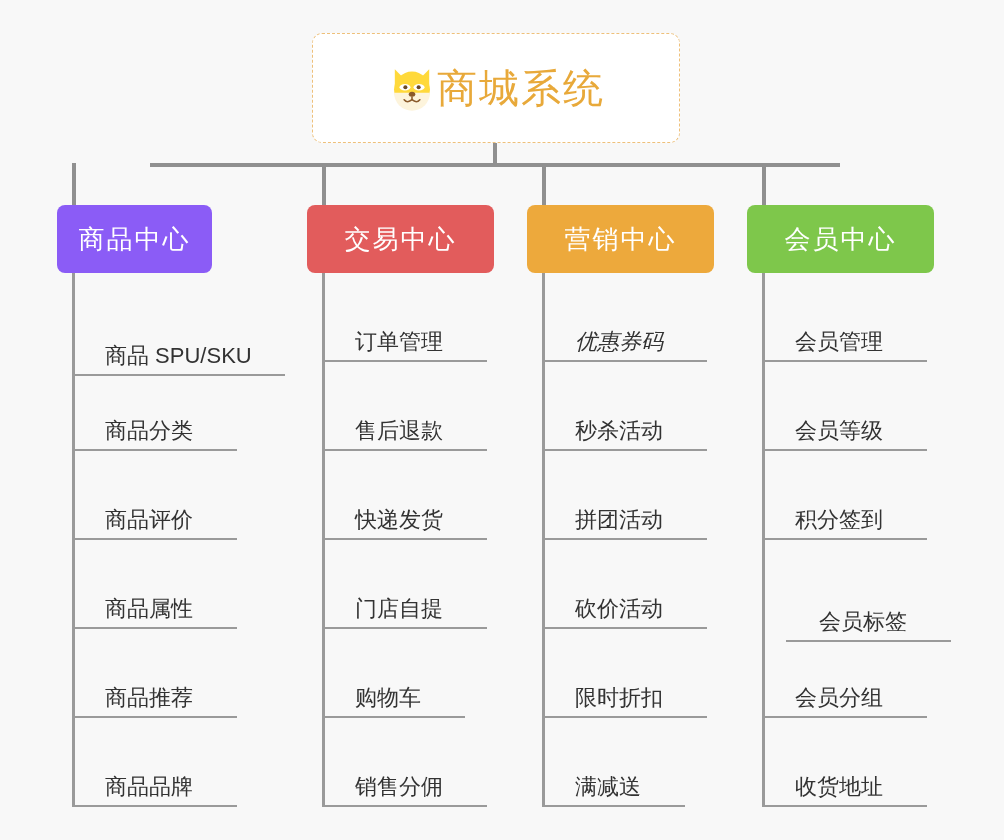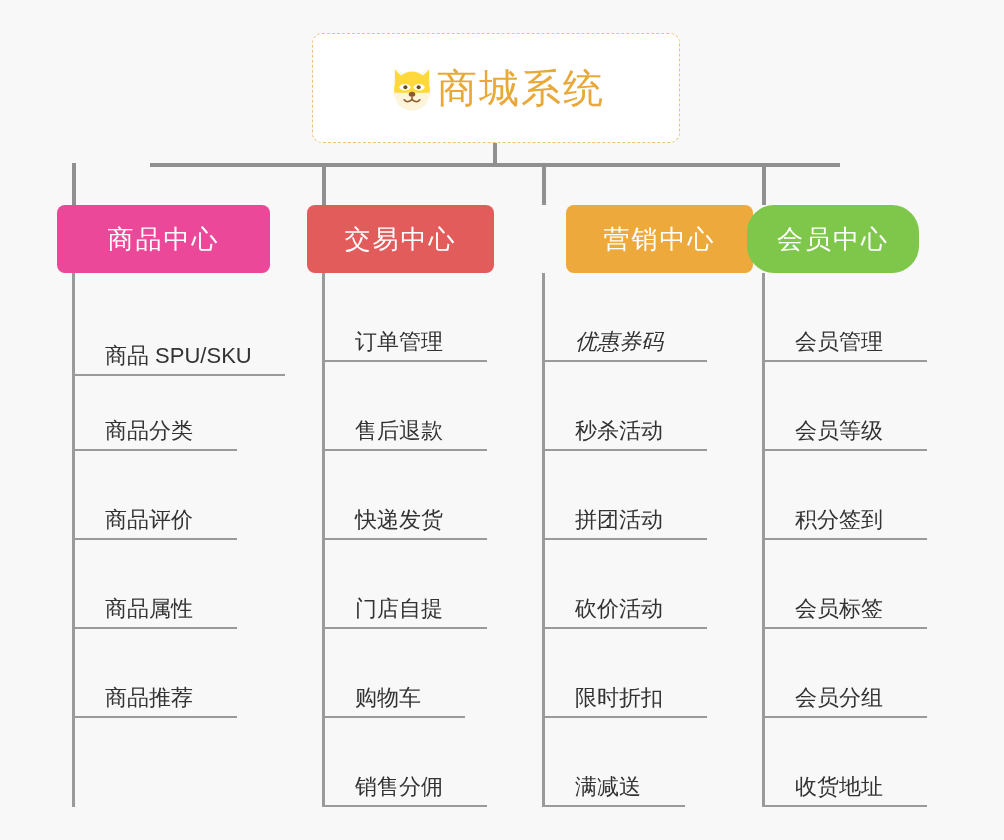--- a/index.html
+++ b/index.html
@@ -150,21 +150,21 @@
       <path d="M32 47 q6 5 10 0" stroke="#8a5a2b" stroke-width="2" fill="none" stroke-linecap="round"></path>
     </svg>
     <span class="root-title">商城系统</span>
   </div>
 
   <div class="conn conn-root-stem"></div>
   <div class="conn conn-bus"></div>
 
   <div id="branches">
       <div class="conn conn-drop" style="left: 72px;"></div>
-      <div class="cat-box" style="left: 57px; width: 213px; background: #ec4899;">
+      <div class="cat-box" style="left: 57px; width: 155px; background: #8b5cf6;">
         <span class="cat-label">商品中心</span>
       </div>
       <div class="column" style="left: 72px; width: 230px; height: 534px;">
         <div class="spine" style="height: 534px;"></div>
         <div class="leaf" style="top: 0px; width: 213px; margin-top: 14px;">
           <span class="leaf-text">商品 SPU/SKU</span>
           <div class="leaf-rule" style="width: 213px;"></div>
         </div>
         <div class="leaf" style="top: 89px; width: 165px;">
           <span class="leaf-text">商品分类</span>
@@ -175,20 +175,24 @@
           <div class="leaf-rule" style="width: 165px;"></div>
         </div>
         <div class="leaf" style="top: 178px; width: 165px;">
           <span class="leaf-text">商品评价</span>
           <div class="leaf-rule" style="width: 165px;"></div>
         </div>
         <div class="leaf" style="top: 356px; width: 165px;">
           <span class="leaf-text">商品推荐</span>
           <div class="leaf-rule" style="width: 165px;"></div>
         </div>
+        <div class="leaf" style="top: 445px; width: 165px;">
+          <span class="leaf-text">商品品牌</span>
+          <div class="leaf-rule" style="width: 165px;"></div>
+        </div>
       </div>
       <div class="conn conn-drop" style="left: 322px;"></div>
       <div class="cat-box" style="left: 307px; width: 187px; background: rgb(226, 92, 92);">
         <span class="cat-label">交易中心</span>
       </div>
       <div class="column" style="left: 322px; width: 230px; height: 534px;">
         <div class="spine" style="height: 534px;"></div>
         <div class="leaf" style="top: 0px; width: 165px;">
           <span class="leaf-text">订单管理</span>
           <div class="leaf-rule" style="width: 165px;"></div>
@@ -208,21 +212,21 @@
         <div class="leaf" style="top: 356px; width: 143px;">
           <span class="leaf-text">购物车</span>
           <div class="leaf-rule" style="width: 143px;"></div>
         </div>
         <div class="leaf" style="top: 445px; width: 165px;">
           <span class="leaf-text">销售分佣</span>
           <div class="leaf-rule" style="width: 165px;"></div>
         </div>
       </div>
       <div class="conn conn-drop" style="left: 542px;"></div>
-      <div class="cat-box" style="left: 527px; width: 187px; background: rgb(237, 169, 60); margin-left: 39px;">
+      <div class="cat-box" style="left: 527px; width: 187px; background: rgb(237, 169, 60);">
         <span class="cat-label">营销中心</span>
       </div>
       <div class="column" style="left: 542px; width: 230px; height: 534px;">
         <div class="spine" style="height: 534px;"></div>
         <div class="leaf" style="top: 0px; width: 165px; font-style: italic;">
           <span class="leaf-text">优惠券码</span>
           <div class="leaf-rule" style="width: 165px;"></div>
         </div>
         <div class="leaf" style="top: 178px; width: 165px;">
           <span class="leaf-text">拼团活动</span>
@@ -239,38 +243,38 @@
         <div class="leaf" style="top: 445px; width: 143px;">
           <span class="leaf-text">满减送</span>
           <div class="leaf-rule" style="width: 143px;"></div>
         </div>
         <div class="leaf" style="top: 356px; width: 165px;">
           <span class="leaf-text">限时折扣</span>
           <div class="leaf-rule" style="width: 165px;"></div>
         </div>
       </div>
       <div class="conn conn-drop" style="left: 762px;"></div>
-      <div class="cat-box" style="left: 747px; width: 172px; background: rgb(126, 199, 75); border-radius: 27px;">
+      <div class="cat-box" style="left: 747px; width: 187px; background: rgb(126, 199, 75);">
         <span class="cat-label">会员中心</span>
       </div>
       <div class="column" style="left: 762px; width: 230px; height: 534px;">
         <div class="spine" style="height: 534px;"></div>
         <div class="leaf" style="top: 0px; width: 165px;">
           <span class="leaf-text">会员管理</span>
           <div class="leaf-rule" style="width: 165px;"></div>
         </div>
         <div class="leaf" style="top: 89px; width: 165px;">
           <span class="leaf-text">会员等级</span>
           <div class="leaf-rule" style="width: 165px;"></div>
         </div>
         <div class="leaf" style="top: 178px; width: 165px;">
           <span class="leaf-text">积分签到</span>
           <div class="leaf-rule" style="width: 165px;"></div>
         </div>
-        <div class="leaf" style="top: 267px; width: 165px;">
+        <div class="leaf" style="top: 280px; width: 165px; margin-left: 24px;">
           <span class="leaf-text">会员标签</span>
           <div class="leaf-rule" style="width: 165px;"></div>
         </div>
         <div class="leaf" style="top: 356px; width: 165px;">
           <span class="leaf-text">会员分组</span>
           <div class="leaf-rule" style="width: 165px;"></div>
         </div>
         <div class="leaf" style="top: 445px; width: 165px; text-decoration: underline;">
           <span class="leaf-text">收货地址</span>
           <div class="leaf-rule" style="width: 165px;"></div>

